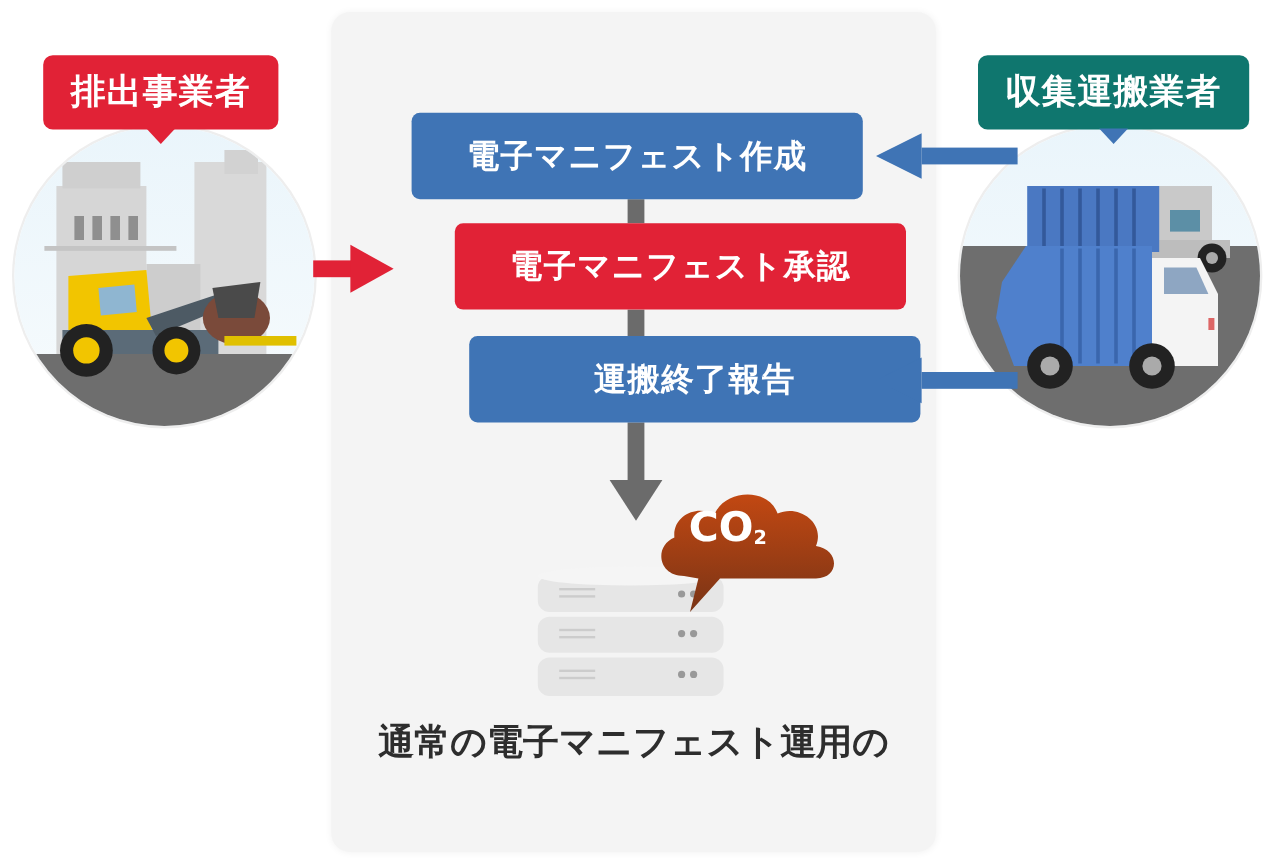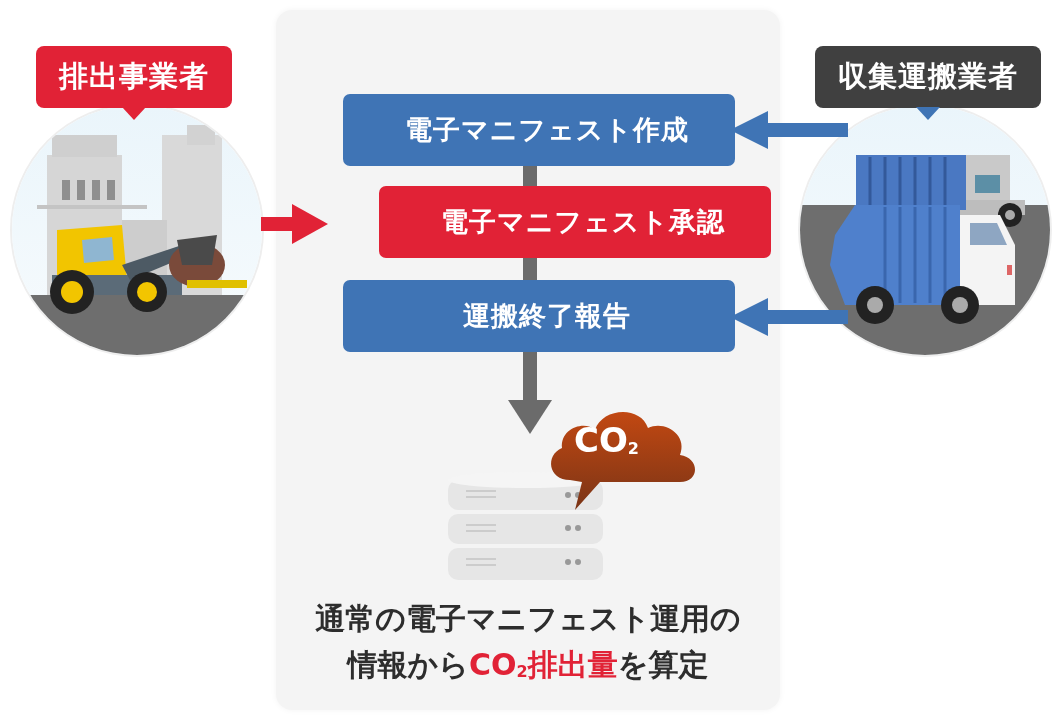--- a/index.html
+++ b/index.html
@@ -12,21 +12,20 @@
     .panel {
       left: 276px; top: 10px; width: 504px; height: 700px;
       background: #f4f4f4; border-radius: 16px;
       box-shadow: 0 0 6px rgba(0,0,0,0.05);
     }
     .step {
       left: 343px; width: 376px; height: 72px; border-radius: 7px;
       color: #fff; font-weight: bold; font-size: 27px;
       display: flex; align-items: center; justify-content: center;
       letter-spacing: 1px;
-      padding-left: 16px;
     }
     .blue { background: #3f74b5; }
     .red { background: #e12236; margin-left: 36px; }
     .connector { left: 523px; width: 14px; background: #6b6b6b; }
     .label-bubble {
       height: 62px; border-radius: 8px; color: #fff; font-weight: bold;
       font-size: 29px; display: flex; align-items: center; justify-content: center;
       letter-spacing: 1px; z-index: 3;
     }
     .label-bubble::after {
@@ -55,21 +54,21 @@
 <div class="abs connector" style="top:258px;height:22px;"></div>
 <div class="abs connector" style="top:352px;height:50px;"></div>
 <div class="abs" style="left:508px;top:400px;width:0;height:0;border-left:22px solid transparent;border-right:22px solid transparent;border-top:34px solid #6b6b6b;"></div>
 
 <div class="abs step blue" style="top:94px;">
   <span>電子マニフェスト作成</span>
 </div>
 <div class="abs step red" style="top:186px;">
   <span>電子マニフェスト承認</span>
 </div>
-<div class="abs step blue" style="top:280px;">
+<div class="abs step blue" style="top:280px;margin-left:48px;">
   <span>運搬終了報告</span>
 </div>
 
 <div class="abs label-bubble" style="left:36px;top:46px;width:196px;background:#e12236;--bc:#e12236;">
   <span>排出事業者</span>
 </div>
 <div class="abs circle" style="left:12px;top:105px;">
   <svg width="250" height="250" viewBox="0 0 250 250">
     <rect x="0" y="190" width="250" height="60" fill="#6e6e6e"></rect>
     <rect x="35" y="50" width="75" height="140" fill="#d6d6d6"></rect>
@@ -92,21 +91,21 @@
     <circle cx="60" cy="187" r="22" fill="#222"></circle>
     <circle cx="60" cy="187" r="11" fill="#f2c500"></circle>
     <circle cx="135" cy="187" r="20" fill="#222"></circle>
     <circle cx="135" cy="187" r="10" fill="#f2c500"></circle>
   </svg>
 </div>
 
 <div class="abs" style="left:261px;top:217px;width:45px;height:14px;background:#e12236;"></div>
 <div class="abs" style="left:292px;top:204px;width:0;height:0;border-top:20px solid transparent;border-bottom:20px solid transparent;border-left:36px solid #e12236;"></div>
 
-<div class="abs label-bubble" style="left:815px;top:46px;width:226px;background:#404040;--bc:#3f74b5;">
+<div class="abs label-bubble" style="left:815px;top:46px;width:226px;background:#0f766e;--bc:#3f74b5;">
   <span>収集運搬業者</span>
 </div>
 <div class="abs circle" style="left:800px;top:105px;">
   <svg width="250" height="250" viewBox="0 0 250 250">
     <rect x="0" y="100" width="250" height="150" fill="#6e6e6e"></rect>
     <rect x="150" y="50" width="60" height="60" fill="#c9c9c9"></rect>
     <rect x="175" y="70" width="25" height="18" fill="#5c8fa6"></rect>
     <rect x="140" y="95" width="85" height="15" fill="#bdbdbd"></rect>
     <circle cx="210" cy="110" r="12" fill="#222"></circle>
     <circle cx="210" cy="110" r="5" fill="#aaa"></circle>
@@ -178,16 +177,13 @@
     </defs>
     <path d="M30,80 C8,80 5,55 22,48 C20,28 45,20 55,30 C62,8 100,5 108,28 C125,20 148,35 140,55 C160,58 160,82 140,82 L60,82 L35,110 L42,82 Z" fill="url(#cg)"></path>
   </svg>
 </div>
 <div class="abs" style="left:574px;top:420px;color:#fff;font-weight:bold;font-size:34px;line-height:40px;">
   <span>CO</span><sub class="small">2</sub>
 </div>
 
 <div class="abs caption">
   <div>通常の電子マニフェスト運用の</div>
-  <div>
-    <span>情報から</span><span class="hl"><span>CO</span><sub class="small">2</sub><span>排出量</span></span><span>を算定</span>
-  </div>
 </div>
 
 </body></html>

